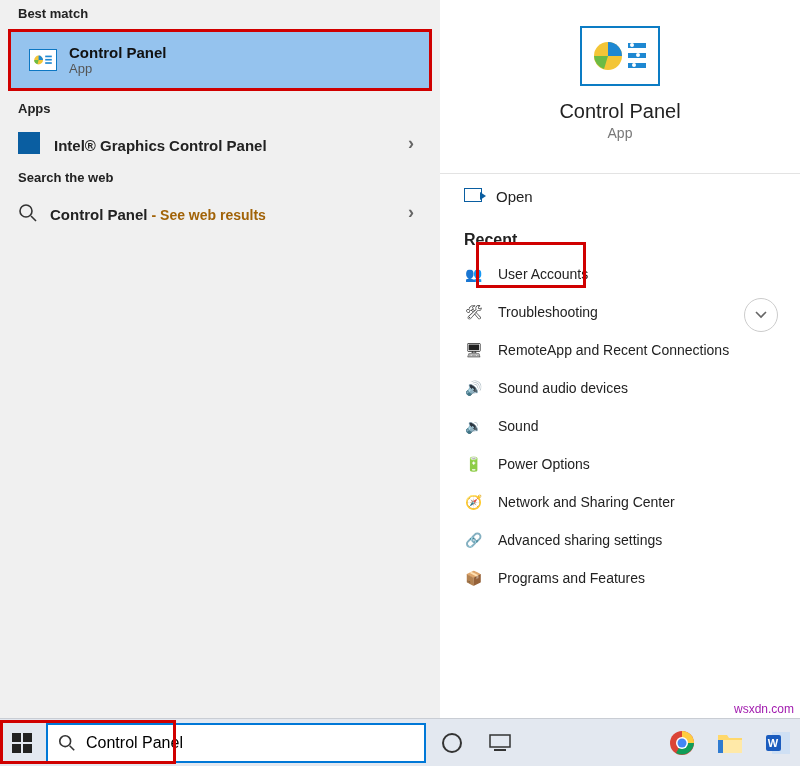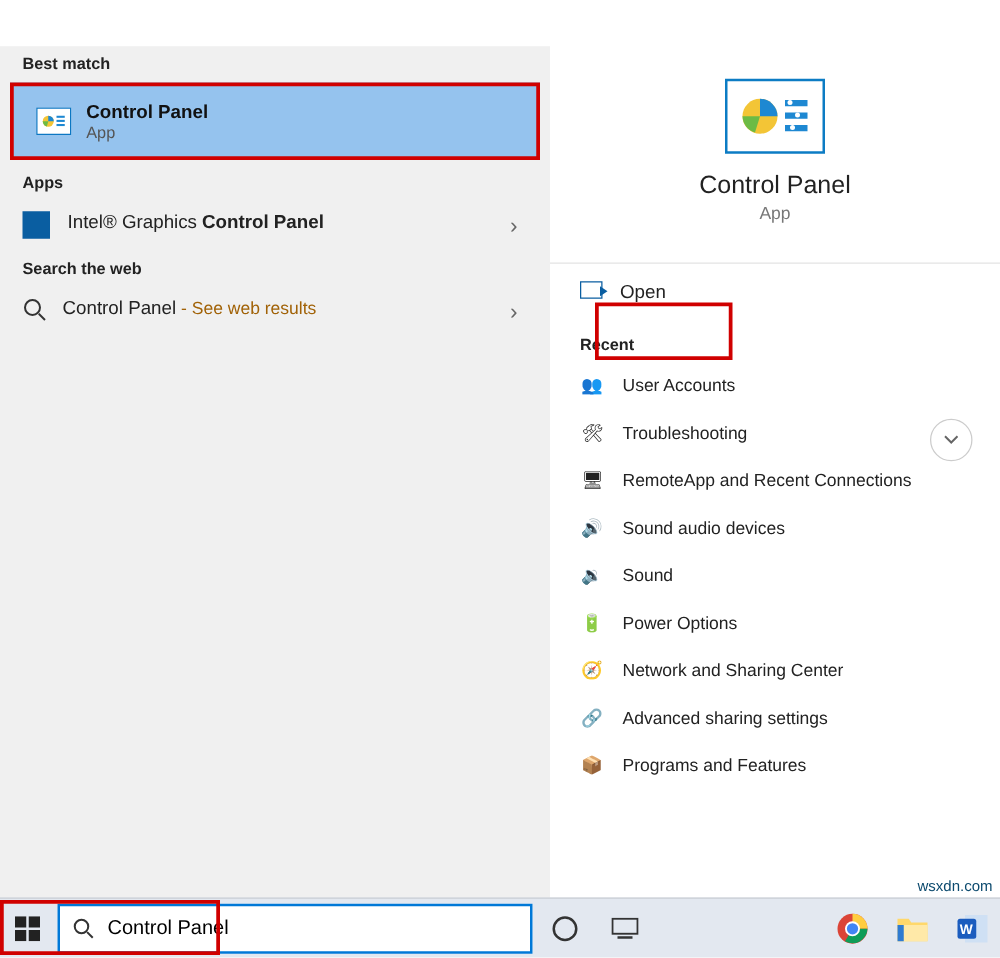--- a/index.html
+++ b/index.html
@@ -1,33 +1,33 @@
 <!DOCTYPE html>
 <html><head>
 <meta charset="utf-8">
 <style>
 * { box-sizing: border-box; margin: 0; padding: 0; font-family: "Segoe UI", Arial, sans-serif; }
 body { width: 800px; height: 766px; background: #fff; position: relative; overflow: hidden; }
 
-.panel { display: flex; width: 800px; height: 718px; margin-top: 37px; }
+.panel { display: flex; width: 800px; height: 718px; }
 .left { width: 440px; background: #f0f0f0; }
 .right { width: 360px; background: #fff; position: relative; }
 
 .section-header { font-size: 13px; font-weight: 600; padding: 6px 18px; color: #222; }
 
 .result-row { display: flex; align-items: center; padding: 12px 18px; position: relative; }
 .best { background: #95c3ee; border: 3px solid #d00000; margin: 2px 8px 4px 8px; }
 .best .titles { margin-left: 12px; }
 .best .title { font-size: 15px; font-weight: 600; color: #111; }
 .best .sub { font-size: 13px; color: #555; }
 
 .cp-icon-sm { width: 28px; height: 22px; background:#fff; border:1px solid #0c77c3; display:flex; align-items:center; justify-content:center; }
 .cp-icon-sm svg { width:22px; height:16px; }
 
-.app-row, .web-row { display:flex; align-items:flex-start; padding: 10px 18px; color:#222; font-size:15px; }
+.app-row, .web-row { display:flex; align-items:flex-end; padding: 10px 18px; color:#222; font-size:15px;font-weight:bold; }
 .app-row .sq { width:22px; height:22px; background:#0a5ea1; display:inline-block; margin-right:14px; }
 .chev { margin-left:auto; width:22px; height:22px; color:#666; font-size:18px; display:flex; align-items:center; justify-content:center; }
 
 .web-row .mag { width:20px; height:20px; margin-right:12px; }
 .web-row .sub { color:#a16207; font-size:14px; margin-left:4px; }
 
 .detail-head { text-align:center; padding: 26px 10px 18px 10px; }
 .cp-icon-lg { width:80px; height:60px; background:#fff; border:2px solid #0c7cc4; margin:0 auto 14px auto; display:flex; align-items:center; justify-content:center; }
 .cp-icon-lg svg { width:64px; height:46px; }
 .detail-title { font-size:20px; color:#222; }
@@ -35,34 +35,34 @@
 
 .divider { height:1px; background:#e3e3e3; margin: 14px 0 0 0; }
 
 .open-row { display:flex; align-items:flex-start; padding: 14px 24px; font-size:15px; color:#222; position:relative; }
 .open-red { position:absolute; left:476px; top:242px; width:110px; height:46px; border:3px solid #d00000; }
 .open-ico { width:18px; height:14px; border:1.5px solid #0a5ea1; position:relative; margin-right:14px; }
 .open-ico::after { content:""; position:absolute; right:-5px; top:3px; border-left:6px solid #0a5ea1; border-top:4px solid transparent; border-bottom:4px solid transparent; }
 
 .expand { width:34px; height:34px; border:1px solid #ccc; border-radius:50%; display:flex; align-items:center; justify-content:center; position:absolute; right:22px; top:298px; color:#666; }
 
-.recent-h { font-size:13px; font-weight:600; color:#222; padding:12px 24px 6px 24px; }
+.recent-h { font-size:16px; font-weight:600; color:#222; padding:12px 24px 6px 24px; }
 .recent-item { display:flex; align-items:center; padding:9px 24px; font-size:14px; color:#222; }
 .ri-ico { width:20px; height:20px; margin-right:14px; display:flex; align-items:center; justify-content:center; font-size:14px; }
 
 .taskbar { position:absolute; bottom:0; left:0; width:800px; height:48px; background:#e3e8f0; display:flex; align-items:center; border-top:1px solid #c9cdd4; }
 .start { width:44px; height:48px; display:flex; align-items:center; justify-content:center; }
 .searchbox { width:380px; height:40px; border:2px solid #0078d7; background:#fff; display:flex; align-items:center; margin-left:2px; }
 .searchbox .mag { margin:0 10px; }
 .searchbox input { border:none; outline:none; font-size:16px; flex:1; background:transparent; }
 .search-red { position:absolute; left:0; bottom:2px; width:176px; height:44px; border:3px solid #d00000; pointer-events:none; }
 .tb-ico { width:44px; height:44px; display:flex; align-items:center; justify-content:center; margin-left:4px; }
 .tb-spacer { flex:1; }
 
-.watermark { position:absolute; right:6px; bottom:50px; font-size:12px; color:#0c4a6e; }
+.watermark { position:absolute; right:6px; bottom:50px; font-size:12px; color:#a21caf; }
 </style>
 </head>
 <body>
 
 <div class="panel">
   <div class="left">
     <div class="section-header">Best match</div>
     <div class="result-row best">
       <div class="cp-icon-sm">
         <svg viewBox="0 0 40 28">

